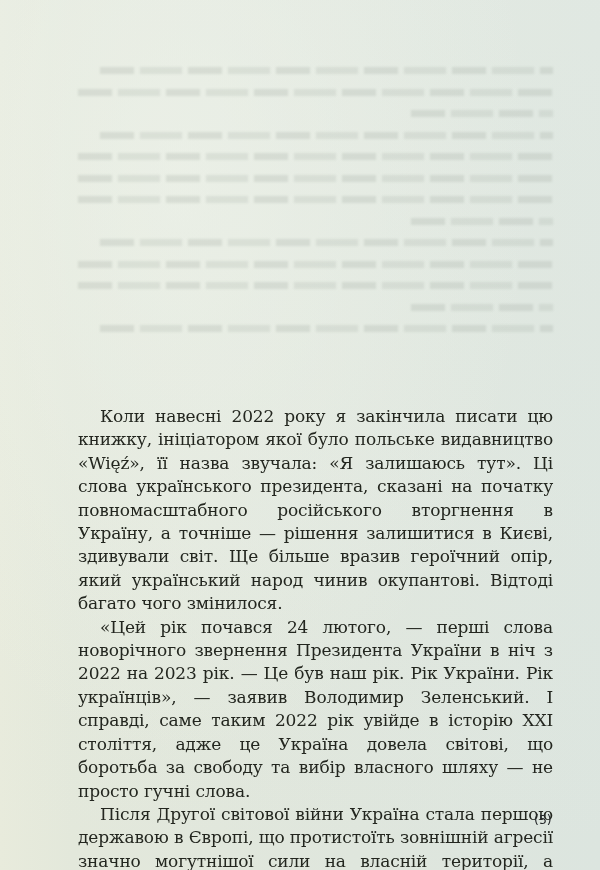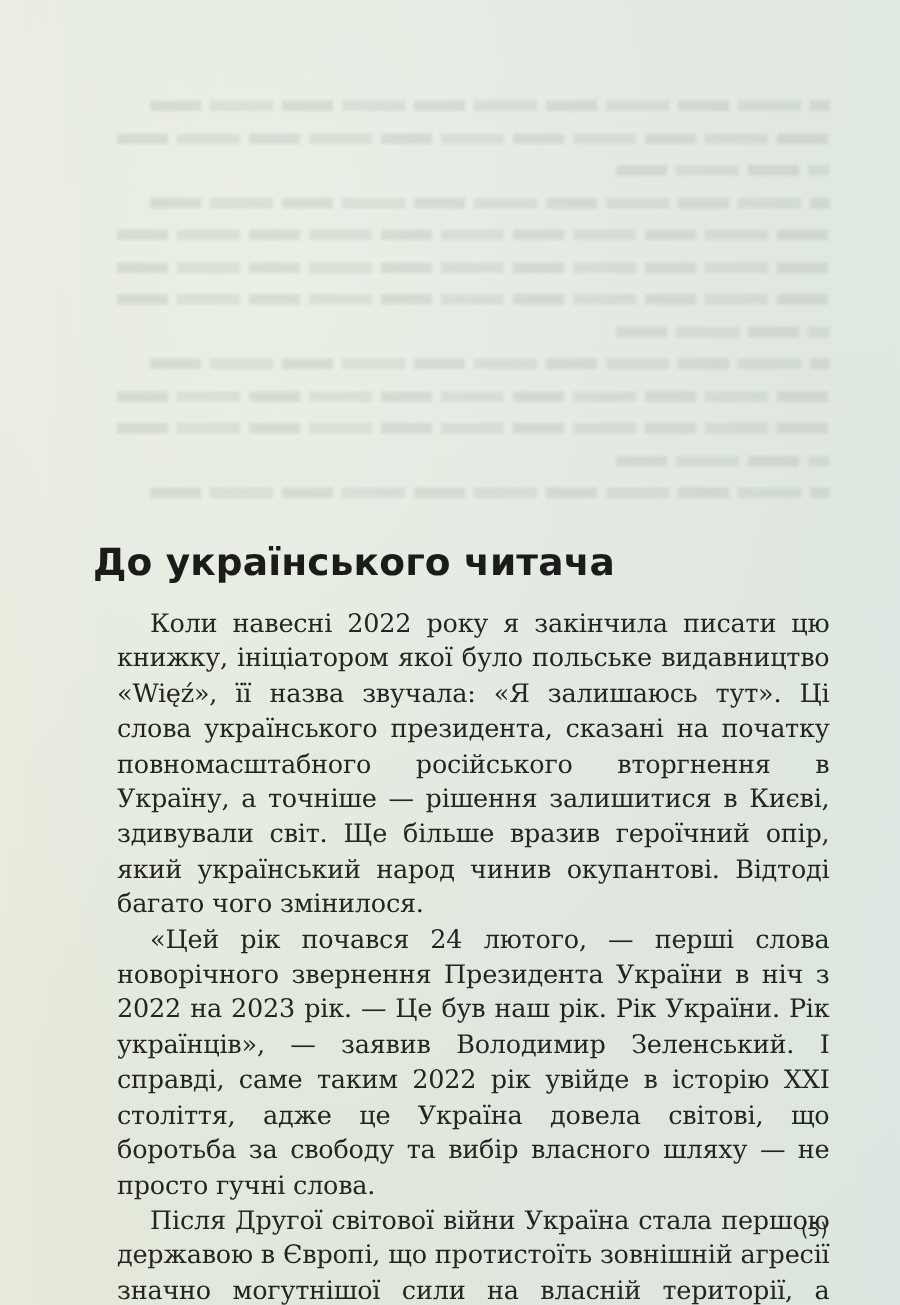--- a/index.html
+++ b/index.html
@@ -92,21 +92,20 @@
     <div class="ghost-line"></div>
     <div class="ghost-line"></div>
     <div class="ghost-line short"></div>
     <div class="ghost-line indent"></div>
     <div class="ghost-line"></div>
     <div class="ghost-line"></div>
     <div class="ghost-line short"></div>
     <div class="ghost-line indent"></div>
   </div>
 
-  <h1 class="heading">До українського читача</h1>
 
   <div class="body-text">
     <p>Коли навесні 2022 року я закінчила писати цю книжку, ініціатором якої було польське видавництво «Więź», її назва звучала: «Я залишаюсь тут». Ці слова українського президента, сказані на початку повномасштабного російського вторгнення в Україну, а точніше — рішення залишитися в Києві, здивували світ. Ще більше вразив героїчний опір, який український народ чинив окупантові. Відтоді багато чого змінилося.</p>
     <p>«Цей рік почався 24 лютого, — перші слова новорічного звернення Президента України в ніч з 2022 на 2023 рік. — Це був наш рік. Рік України. Рік українців», — заявив Володимир Зеленський. І справді, саме таким 2022 рік увійде в історію XXI століття, адже це Україна довела світові, що боротьба за свободу та вибір власного шляху — не просто гучні слова.</p>
     <p>Після Другої світової війни Україна стала першою державою в Європі, що протистоїть зовнішній агресії значно могутнішої сили на власній території, а героїзм та відвага її народу не мають собі рівних. Адже Україна бореться проти тиранії за загальнолюдські цінності для всієї Європи.</p>
   </div>
 
   <div class="page-number">(5)</div>
 </div>
 

